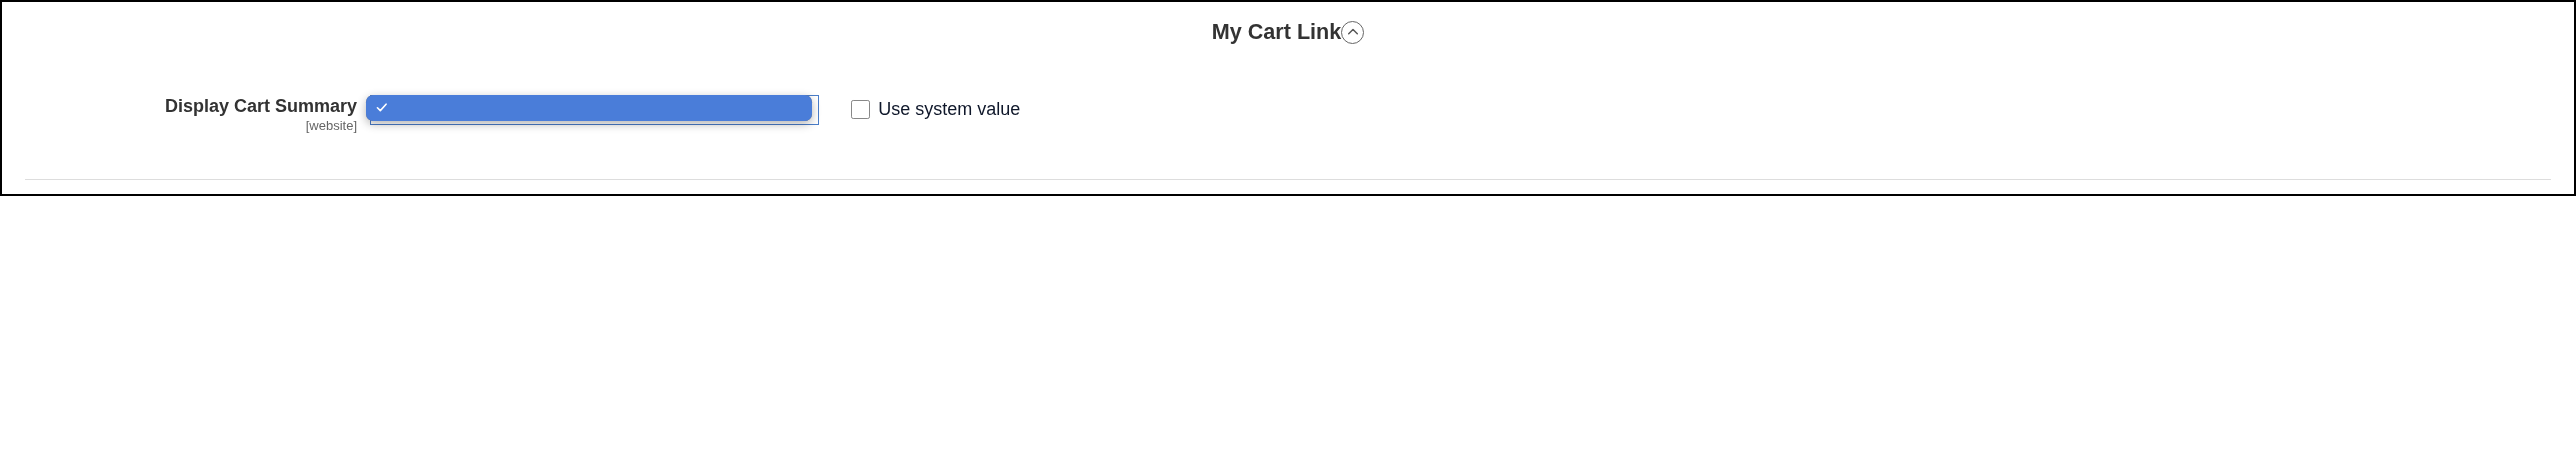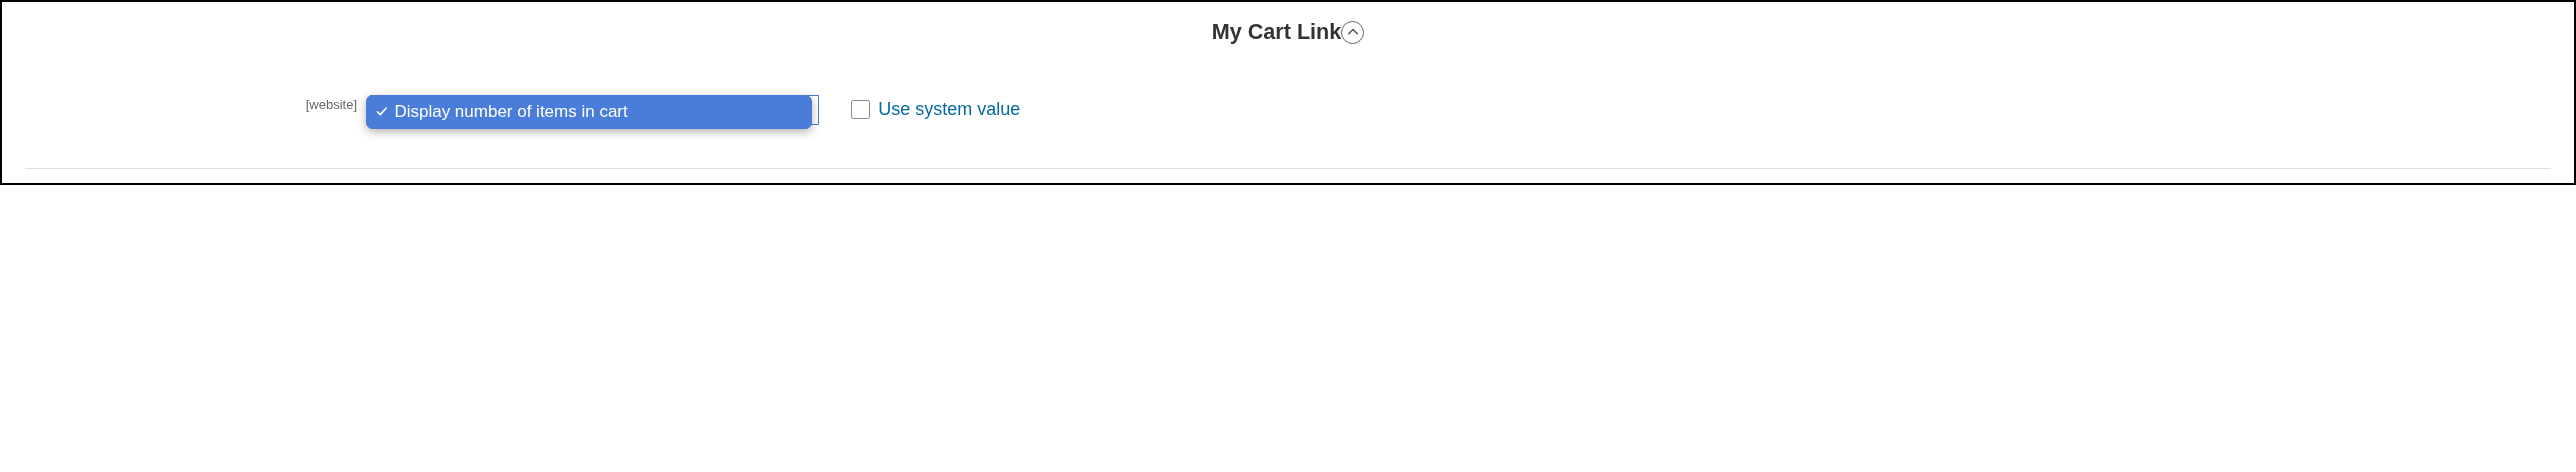--- a/index.html
+++ b/index.html
@@ -121,51 +121,51 @@
       width: 18.7px;
       height: 18.7px;
       border: 1.4px solid #888;
       border-radius: 2.2px;
       background: #fff;
       margin-right: 8.6px;
       cursor: pointer;
     }
     .checkbox-label {
       font-size: 18px;
-      color: #0369a1;
+      color: #0f172a;
     }
   </style>
 </head>
 <body>
 
 <div class="container">
   <div class="header">
     <h2 class="section-title">My Cart Link</h2>
     <div class="collapse-icon">
       <svg viewBox="0 0 14 10">
         <path d="M1 8 L7 2 L13 8" stroke="#555" stroke-width="2" fill="none" stroke-linecap="round" stroke-linejoin="round"></path>
       </svg>
     </div>
   </div>
 
   <div class="form-row">
     <div class="label-group">
+      <span class="field-label">Display Cart Summary</span>
       <span class="field-scope">[website]</span>
     </div>
 
     <div class="select-wrapper">
       <div class="select-field"></div>
       <div class="dropdown">
         <div class="dropdown-option selected">
           <span class="check-icon">
             <svg viewBox="0 0 16 16">
                 <path d="M2 8 L6 12 L14 3" stroke="#fff" stroke-width="2.2" fill="none" stroke-linecap="round" stroke-linejoin="round"></path>
               </svg>
           </span>
-          <span class="option-text">Display number of items in cart</span>
         </div>
       </div>
     </div>
 
     <div class="checkbox-group">
       <div class="checkbox"></div>
       <span class="checkbox-label">Use system value</span>
     </div>
   </div>
 </div>

